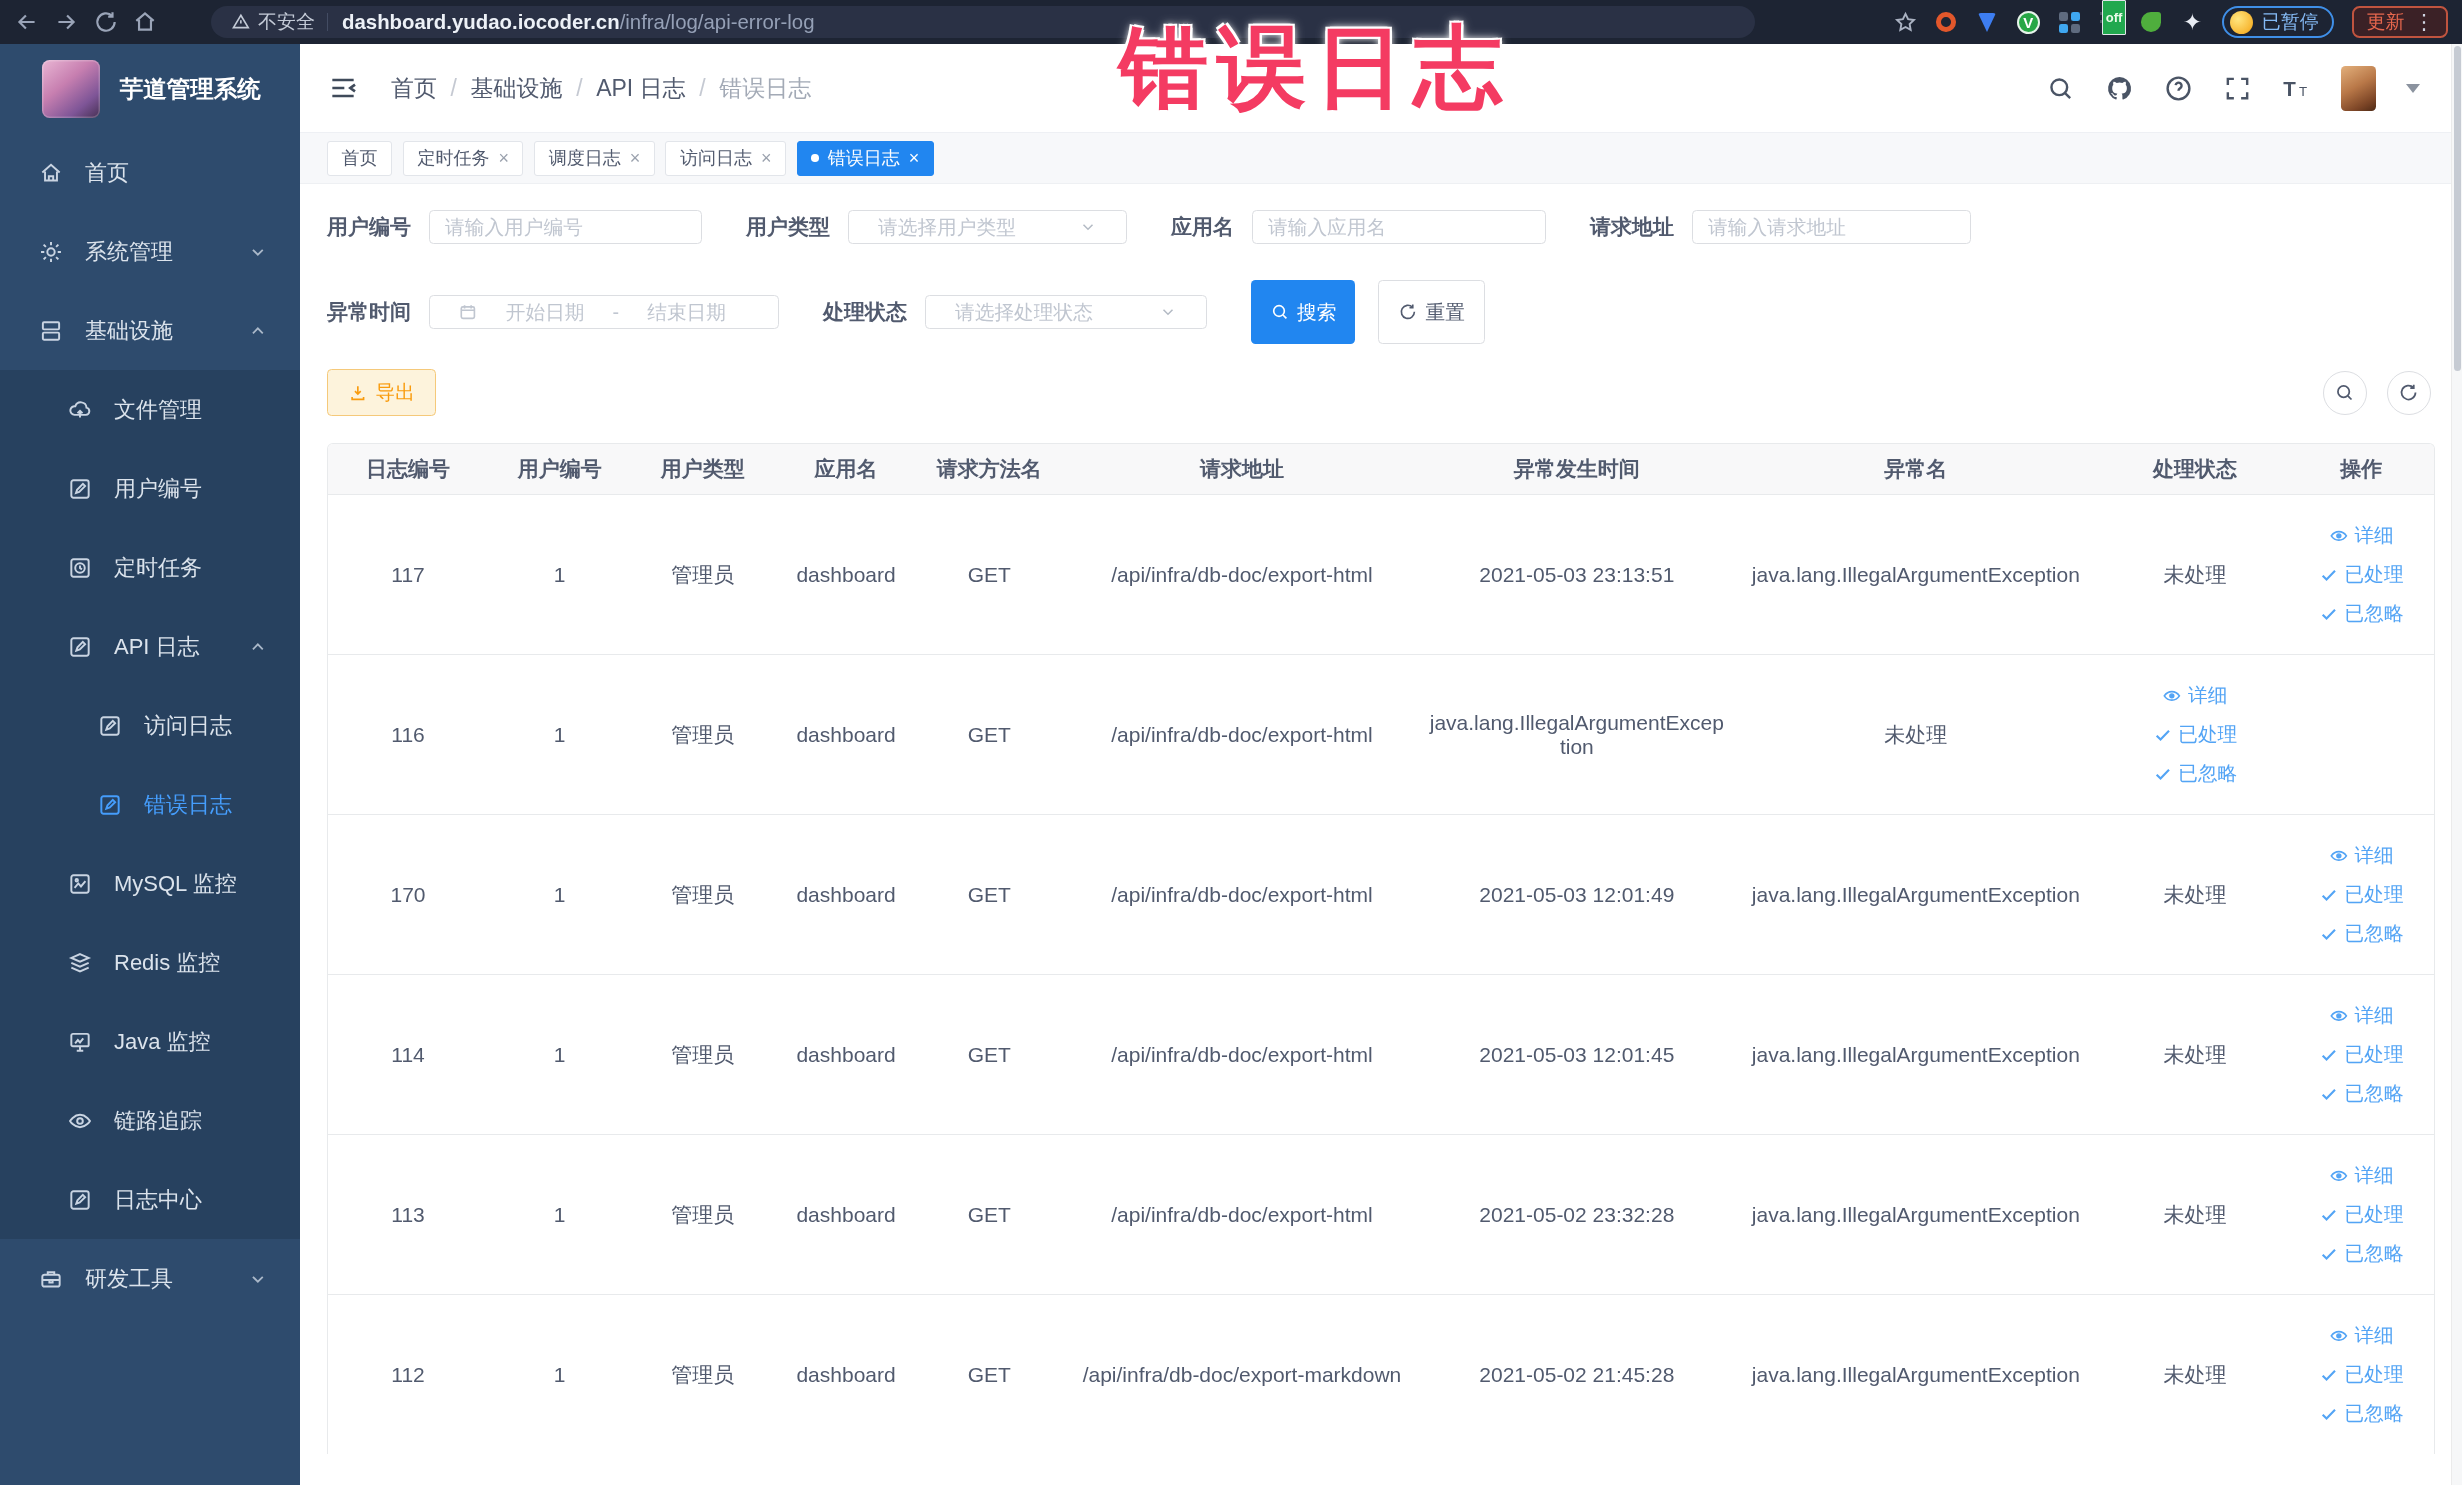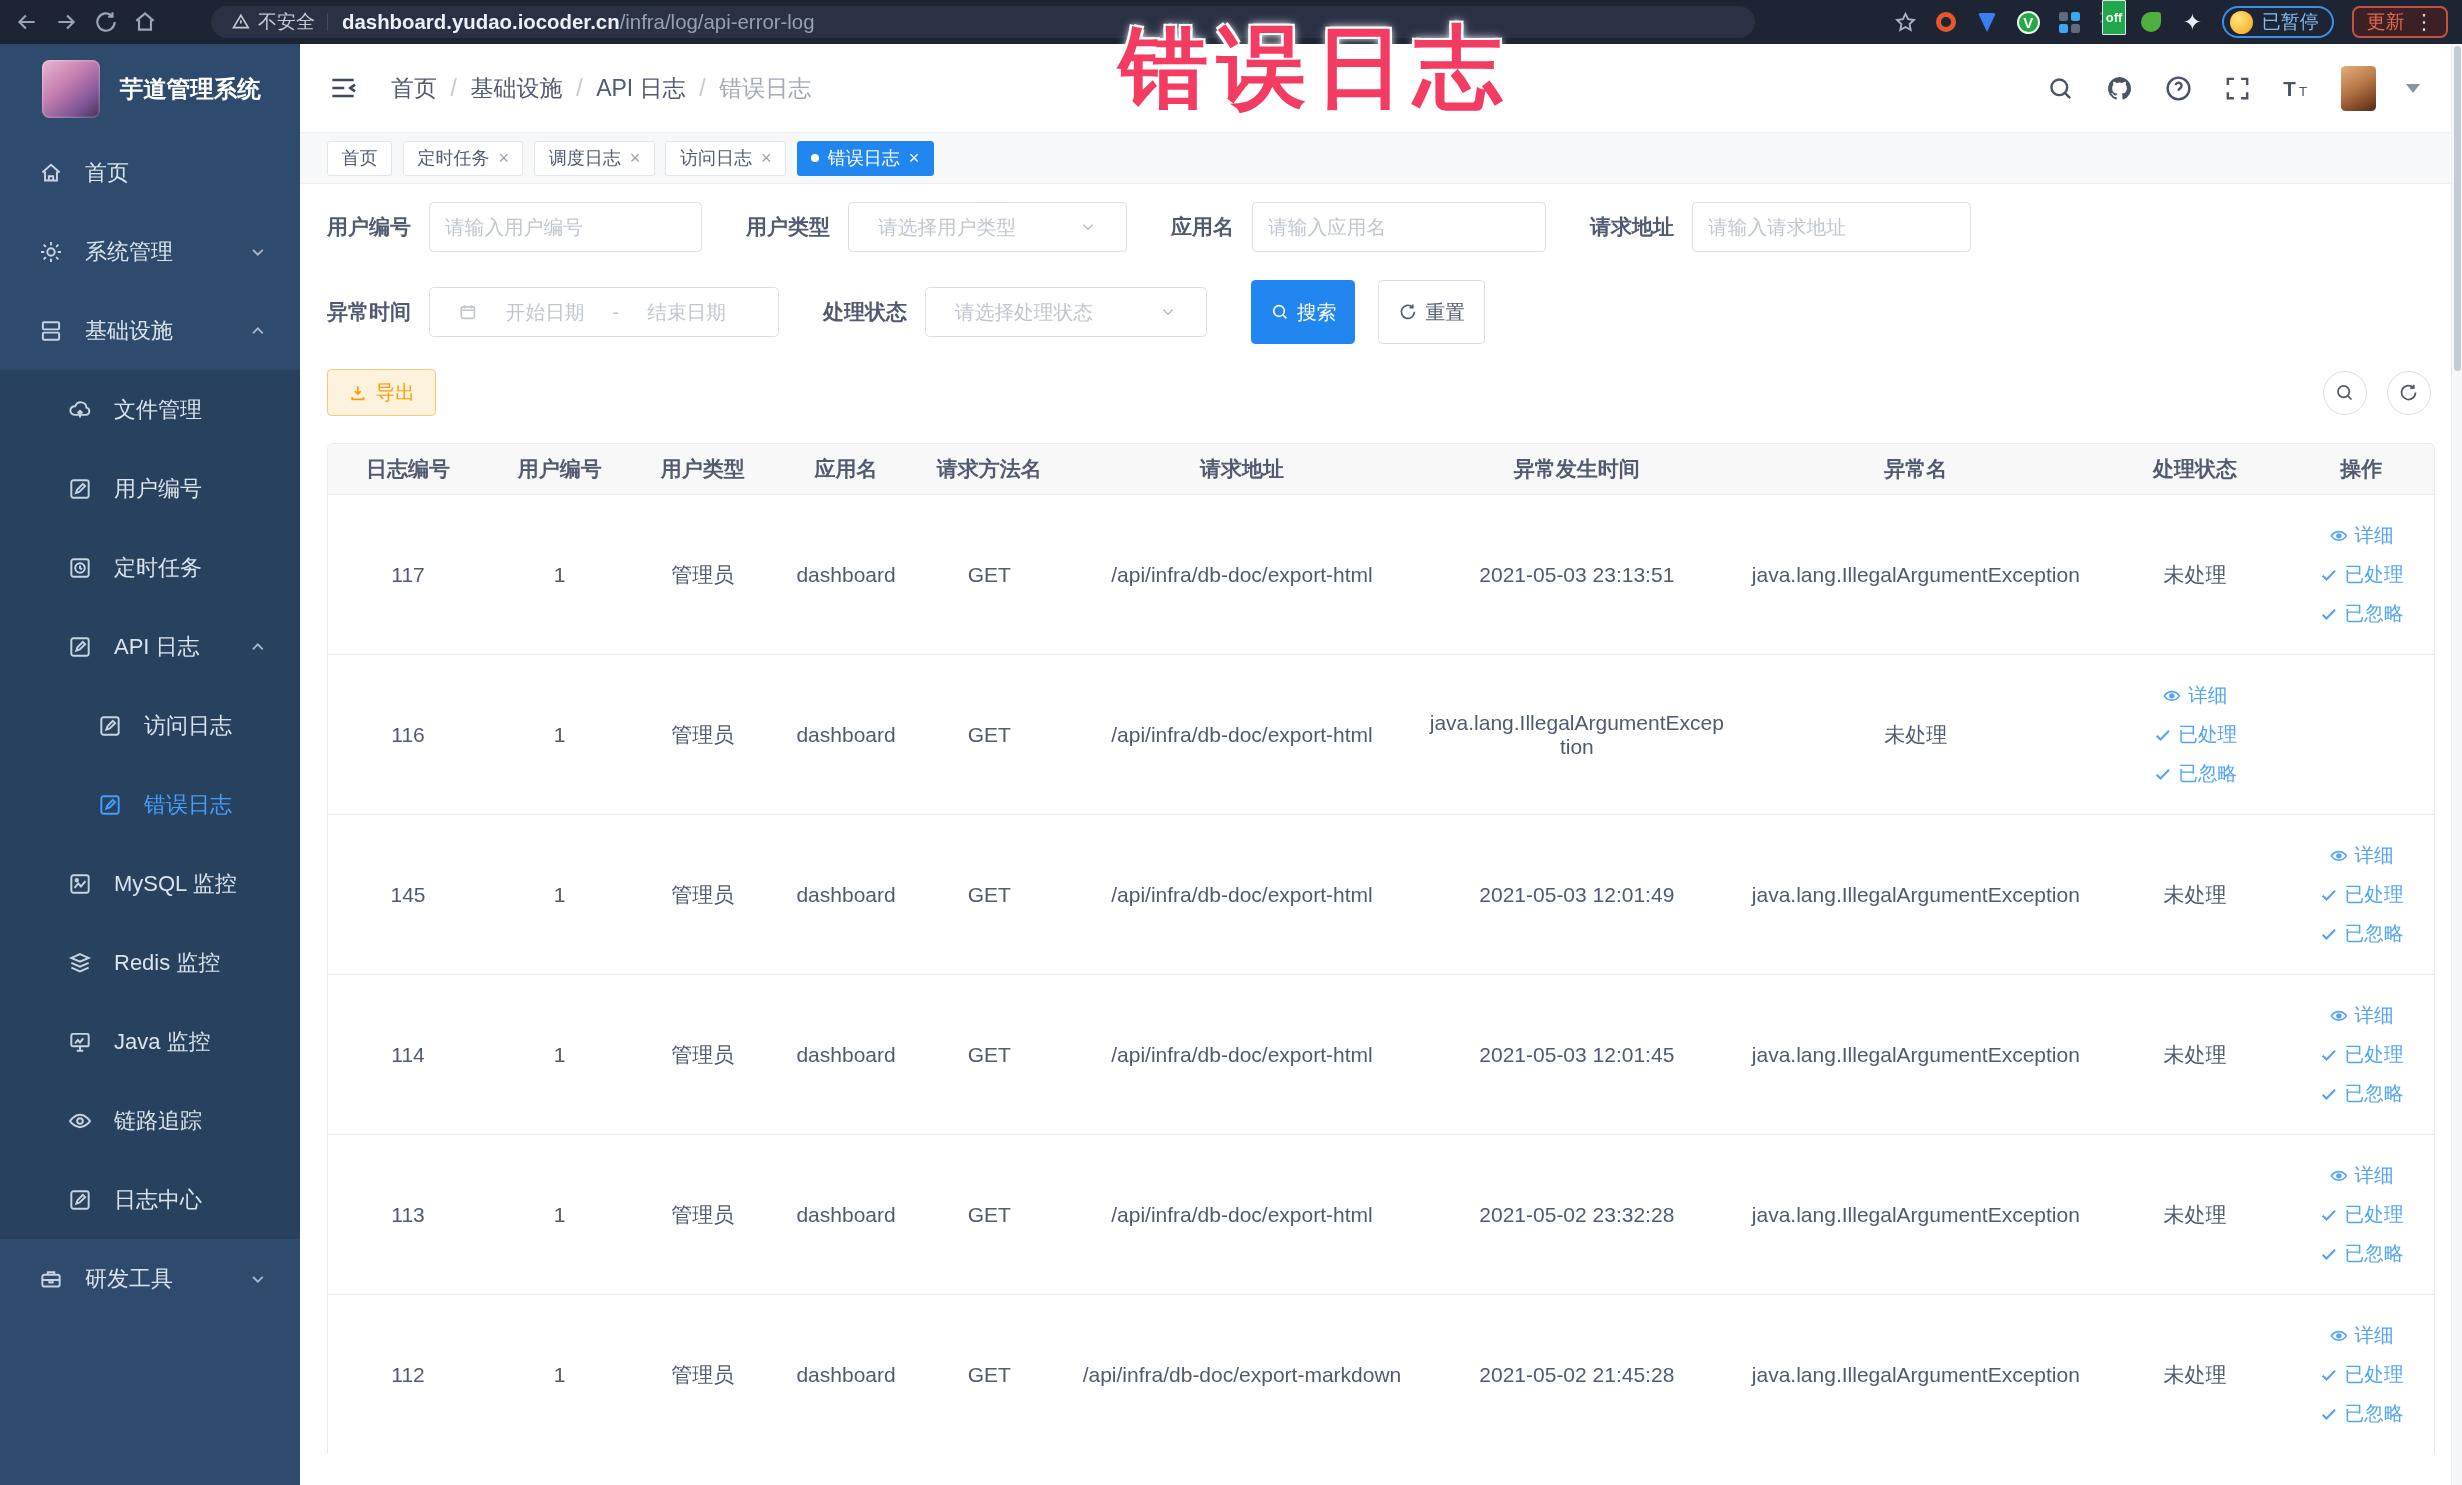--- a/index.html
+++ b/index.html
@@ -96,21 +96,21 @@
   .tag.active { background:#2186f0; border-color:#2186f0; color:#fff; }
   .tag.active .x { color:#fff; }
   .tag .dot { width:7.6px; height:7.6px; border-radius:50%; background:#fff; }
 
   
   #content { flex:1; padding:0 27px; position:relative; }
   .frow { display:flex; align-items:center; height:50px; }
   #frow1 { margin-top:18px; } #frow2 { margin-top:35px; }
   .field { display:flex; align-items:center; margin-right:44px; }
   .flbl { font-size:21px; font-weight:bold; color:#515a6e; margin-right:18px; white-space:nowrap; }
-  .ipt, .select, .range { height:50px; border:1.5px solid #dcdee2; border-radius:4.5px; background:#fff;
+  .ipt, .select, .range { height:34px; border:1.5px solid #dcdee2; border-radius:4.5px; background:#fff;
     font-size:19.7px; color:#515a6e; }
   .ipt { padding:0 15px; outline:none; }
   .ipt::placeholder { color:#c0c6d0; }
   .select { display:flex; align-items:center; padding:0 29px; cursor:pointer; }
   .select .ph { color:#c0c6d0; flex:1; }
   .select .chev { width:18px; height:18px; color:#b3bac4; }
   .select .chev svg{ width:100%; height:100%; }
   .range { display:flex; align-items:center; padding:0 28px; gap:4px; cursor:pointer; }
   .range .cal { width:19.7px; height:19.7px; color:#c0c6d0; flex:0 0 auto; }
   .range .cal svg{ width:100%; height:100%; }
@@ -585,21 +585,21 @@
                 </span>
                 <span class="oplink">
                   <span class="oic"><svg viewBox="0 0 24 24" fill="none" stroke="currentColor" stroke-width="1.8">
                       <path d="M4.5 13l4.7 4.7L19.5 7" stroke-width="2.6"></path>
                     </svg></span>
                   <span>已忽略</span>
                 </span>
               </div>
             </div>
             <div class="trow">
-              <div class="td">145</div>
+              <div class="td">170</div>
               <div class="td">1</div>
               <div class="td">管理员</div>
               <div class="td">dashboard</div>
               <div class="td">GET</div>
               <div class="td">/api/infra/db-doc/export-html</div>
               <div class="td">2021-05-03 12:01:49</div>
               <div class="td">java.lang.IllegalArgumentException</div>
               <div class="td">未处理</div>
               <div class="td ops">
                 <span class="oplink">

